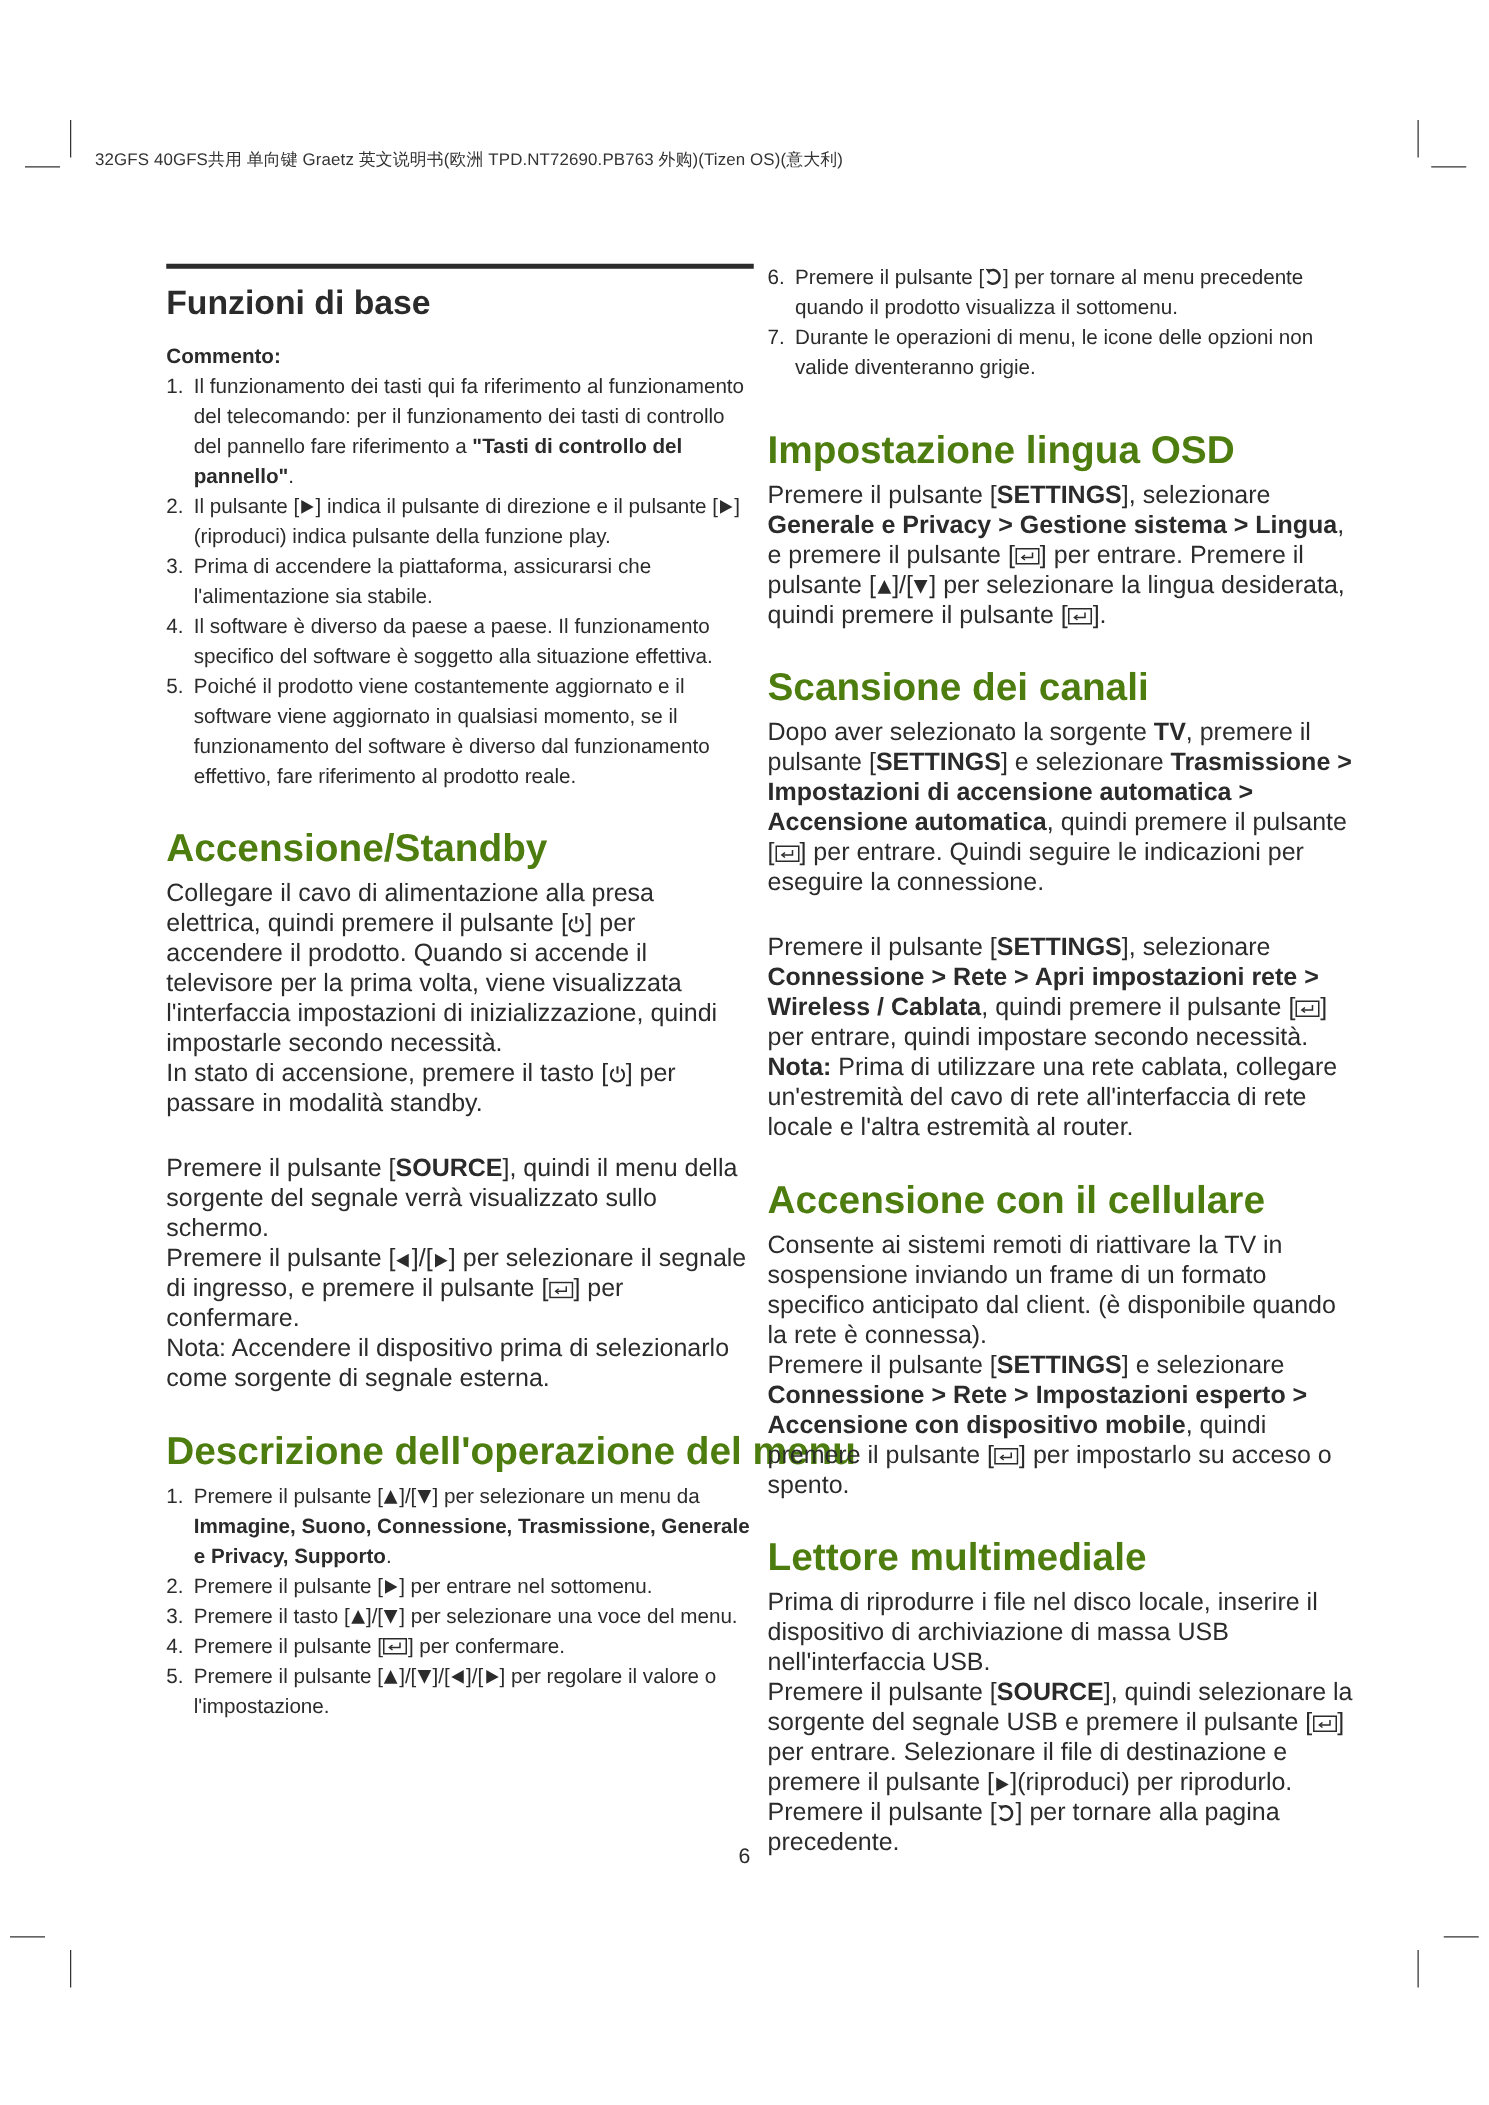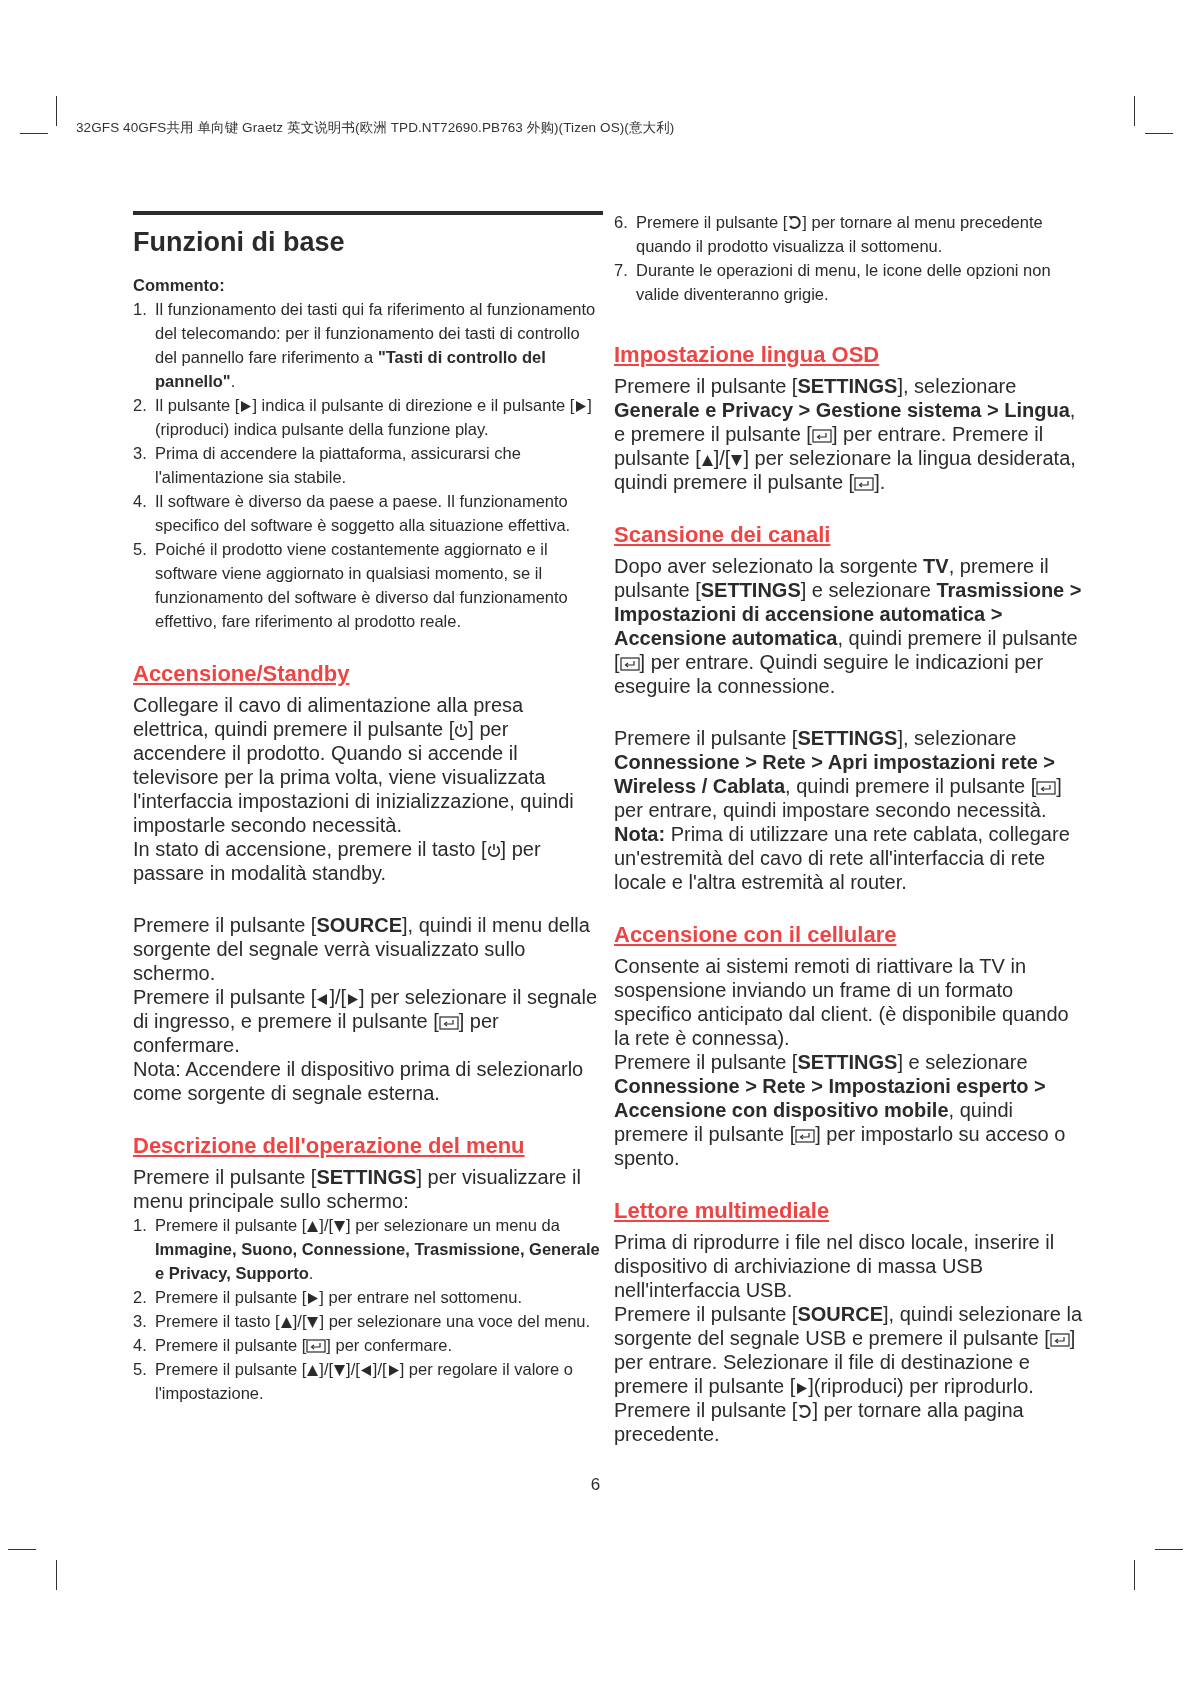--- a/index.html
+++ b/index.html
@@ -20,23 +20,22 @@
   .col { position: absolute; width: 470px; }
   .col.left { left: 114px; top: 211px; margin-left: 19px; }
   .col.right { left: 614px; top: 210px; width: 470px; }
 
   .top-rule { height: 4px; background: #2b2b2b; margin-bottom: 12px; }
 
   h1.page-title {
     font-size: 27px; font-weight: bold; margin: 0 0 15px 0; color: #2b2b2b;
   }
   h2.section-title {
-    font-size: 22px; font-weight: bold; margin: 0 0 6px 0; color: #ef4444;
+    font-size: 31px; font-weight: bold; margin: 0 0 6px 0; color: #4d7c0f;
     white-space: nowrap;
-    text-decoration: underline;
   }
   .section { margin-bottom: 28px; }
 
   .subhead { font-size: 16.5px; font-weight: bold; line-height: 24px; margin: 0; }
   p.para { font-size: 20px; line-height: 24px; margin: 0; }
   ol.list { list-style: none; padding: 0; margin: 0; }
   ol.list li {
     position: relative; padding-left: 22px; font-size: 16.5px; line-height: 24px;
   }
   ol.list li .num { position: absolute; left: 0; top: 0; }
@@ -102,21 +101,20 @@
               <path d="M2 1 L12 6.5 L2 12 Z" fill="#2b2b2b"></path>
             </svg></span>] per selezionare il segnale di ingresso, e premere il pulsante [<span class="ic"><svg width="20" height="14" viewBox="0 0 20 14">
               <rect x="1" y="1" width="18" height="12" fill="none" stroke="#2b2b2b" stroke-width="1.2"></rect>
               <path d="M14 4 L14 8 L6 8" fill="none" stroke="#2b2b2b" stroke-width="1.2"></path>
               <path d="M8 6 L5.5 8 L8 10" fill="none" stroke="#2b2b2b" stroke-width="1.2"></path>
             </svg></span>] per confermare.</p>
         <p class="para">Nota: Accendere il dispositivo prima di selezionarlo come sorgente di segnale esterna.</p>
       </div>
       <div class="section">
         <h2 class="section-title">Descrizione dell'operazione del menu</h2>
-        <p class="para">Premere il pulsante [<span class="b">SETTINGS</span>] per visualizzare il menu principale sullo schermo:</p>
         <ol class="list">
           <li><span class="num">1.</span>Premere il pulsante [<span class="ic"><svg width="13" height="13" viewBox="0 0 13 13">
                 <path d="M1 12 L6.5 1 L12 12 Z" fill="#2b2b2b"></path>
               </svg></span>]/[<span class="ic"><svg width="13" height="13" viewBox="0 0 13 13">
                 <path d="M1 1 L12 1 L6.5 12 Z" fill="#2b2b2b"></path>
               </svg></span>] per selezionare un menu da <span class="b">Immagine, Suono, Connessione, Trasmissione, Generale e Privacy, Supporto</span>.</li>
           <li><span class="num">2.</span>Premere il pulsante [<span class="ic"><svg width="13" height="13" viewBox="0 0 13 13">
                 <path d="M2 1 L12 6.5 L2 12 Z" fill="#2b2b2b"></path>
               </svg></span>] per entrare nel sottomenu.</li>
           <li><span class="num">3.</span>Premere il tasto [<span class="ic"><svg width="13" height="13" viewBox="0 0 13 13">

